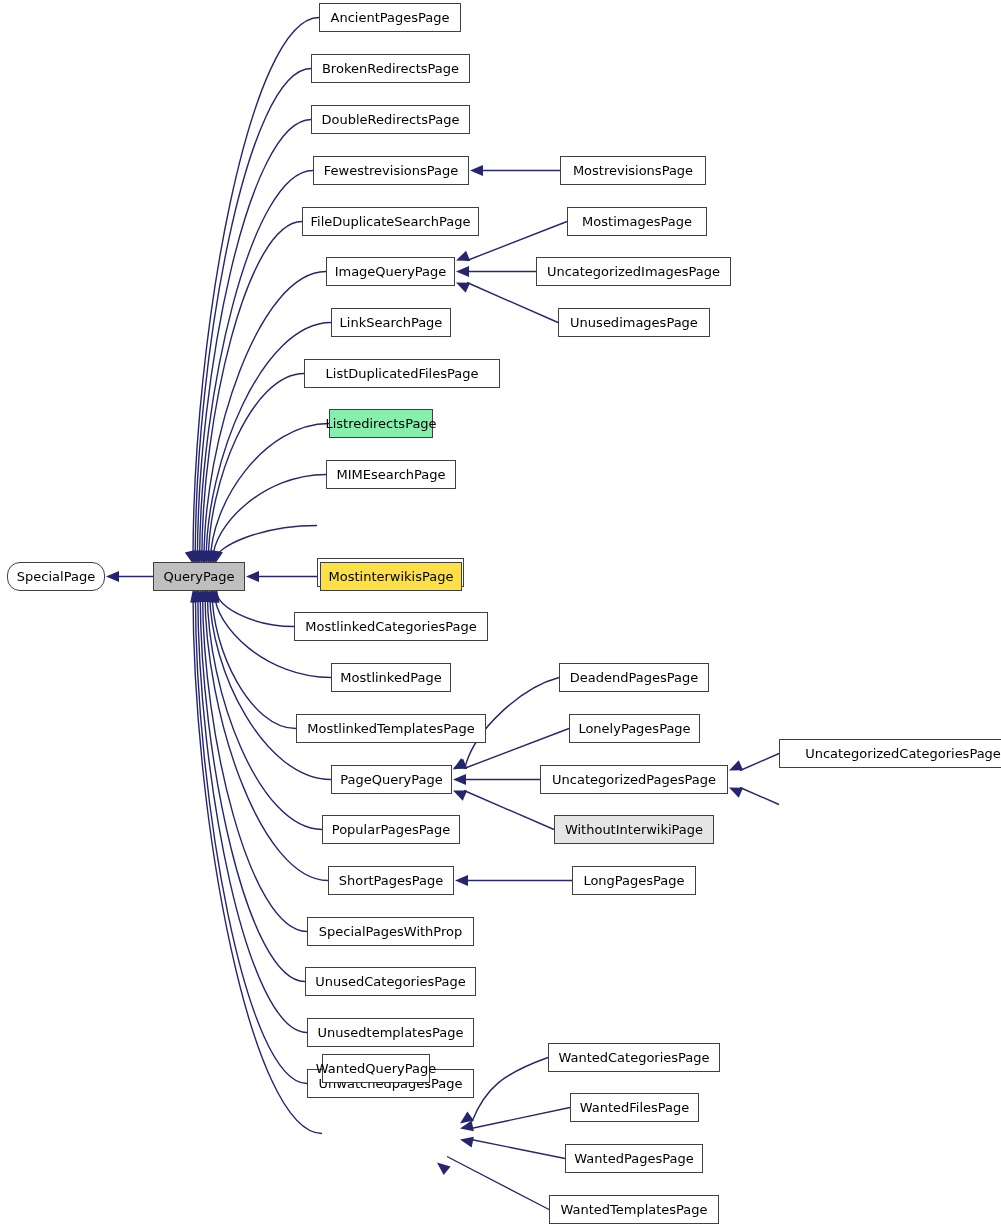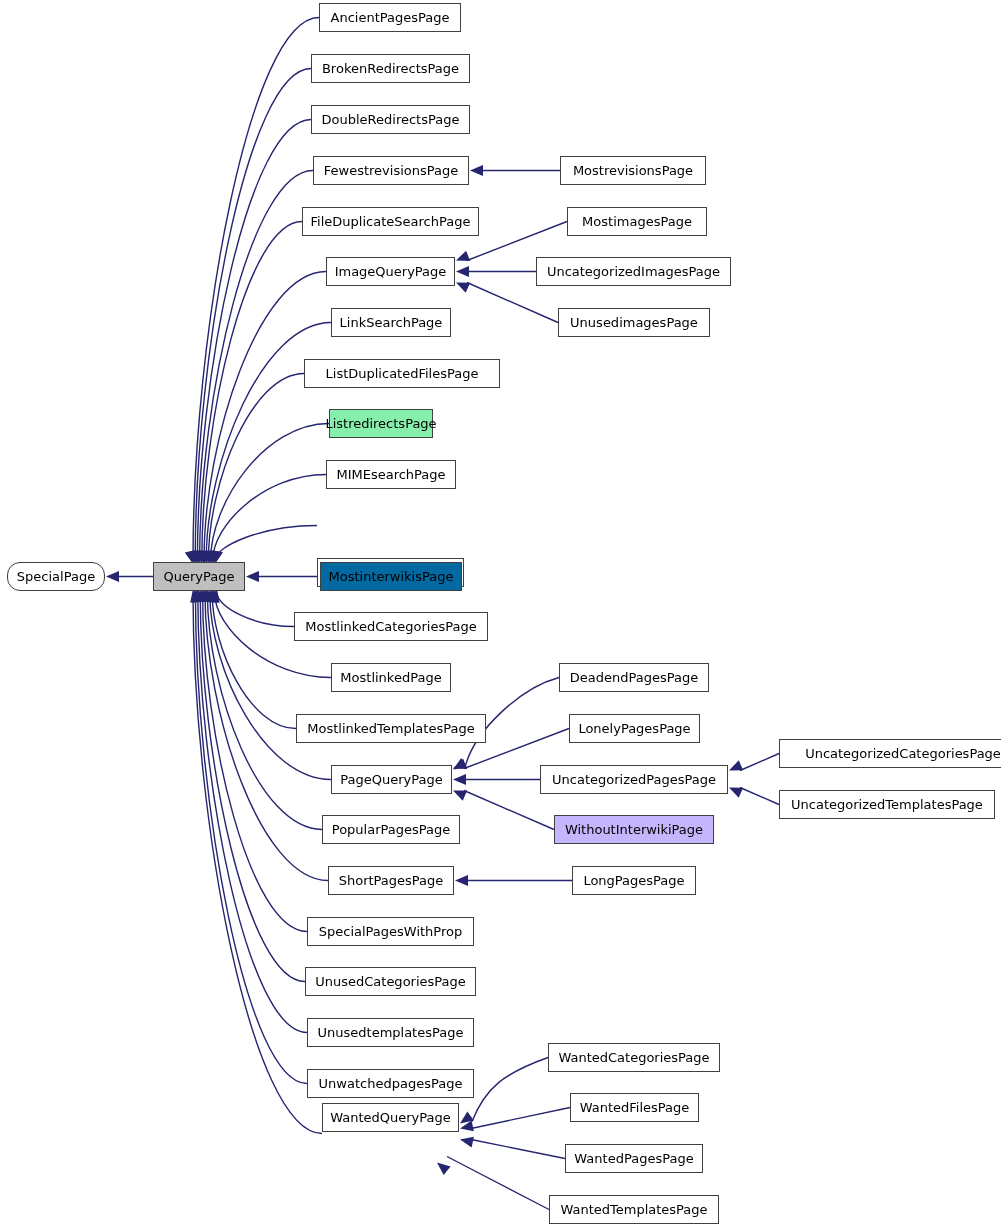--- a/index.html
+++ b/index.html
@@ -170,21 +170,21 @@
       </div>
       <div class="node" style="left: 329px; top: 409px; width: 104px; border-color: rgb(64, 64, 64); background: #86efac;">
         <span class="node-label">ListredirectsPage</span>
       </div>
       <div class="node" style="left: 326px; top: 460px; width: 130px; border-color: rgb(64, 64, 64); background: rgb(255, 255, 255);">
         <span class="node-label">MIMEsearchPage</span>
       </div>
       <div class="node" style="left: 317px; top: 535px; width: 147px; border-color: rgb(64, 64, 64); background: rgb(255, 255, 255); margin-top: 23px;">
         <span class="node-label">MostcategoriesPage</span>
       </div>
-      <div class="node" style="left: 320px; top: 562px; width: 142px; border-color: rgb(64, 64, 64); background: #0369a1;">
+      <div class="node" style="left: 320px; top: 562px; width: 142px; border-color: rgb(64, 64, 64); background: #fde047;">
         <span class="node-label">MostinterwikisPage</span>
       </div>
       <div class="node" style="left: 294px; top: 612px; width: 194px; border-color: rgb(64, 64, 64); background: rgb(255, 255, 255);">
         <span class="node-label">MostlinkedCategoriesPage</span>
       </div>
       <div class="node" style="left: 331px; top: 663px; width: 120px; border-color: rgb(64, 64, 64); background: rgb(255, 255, 255);">
         <span class="node-label">MostlinkedPage</span>
       </div>
       <div class="node" style="left: 296px; top: 714px; width: 190px; border-color: rgb(64, 64, 64); background: rgb(255, 255, 255);">
         <span class="node-label">MostlinkedTemplatesPage</span>
@@ -203,21 +203,21 @@
       </div>
       <div class="node" style="left: 305px; top: 967px; width: 171px; border-color: rgb(64, 64, 64); background: rgb(255, 255, 255);">
         <span class="node-label">UnusedCategoriesPage</span>
       </div>
       <div class="node" style="left: 307px; top: 1018px; width: 167px; border-color: rgb(64, 64, 64); background: rgb(255, 255, 255);">
         <span class="node-label">UnusedtemplatesPage</span>
       </div>
       <div class="node" style="left: 307px; top: 1069px; width: 167px; border-color: rgb(64, 64, 64); background: rgb(255, 255, 255);">
         <span class="node-label">UnwatchedpagesPage</span>
       </div>
-      <div class="node" style="left: 322px; top: 1103px; width: 137px; border-color: rgb(64, 64, 64); background: rgb(255, 255, 255);">
+      <div class="node" style="left: 322px; top: 1054px; width: 108px; border-color: rgb(64, 64, 64); background: rgb(255, 255, 255);">
         <span class="node-label">WantedQueryPage</span>
       </div>
       <div class="node" style="left: 560px; top: 156px; width: 146px; border-color: rgb(64, 64, 64); background: rgb(255, 255, 255);">
         <span class="node-label">MostrevisionsPage</span>
       </div>
       <div class="node" style="left: 567px; top: 207px; width: 140px; border-color: rgb(64, 64, 64); background: rgb(255, 255, 255);">
         <span class="node-label">MostimagesPage</span>
       </div>
       <div class="node" style="left: 536px; top: 257px; width: 195px; border-color: rgb(64, 64, 64); background: rgb(255, 255, 255);">
         <span class="node-label">UncategorizedImagesPage</span>
@@ -227,38 +227,35 @@
       </div>
       <div class="node" style="left: 559px; top: 663px; width: 150px; border-color: rgb(64, 64, 64); background: rgb(255, 255, 255);">
         <span class="node-label">DeadendPagesPage</span>
       </div>
       <div class="node" style="left: 569px; top: 714px; width: 131px; border-color: rgb(64, 64, 64); background: rgb(255, 255, 255);">
         <span class="node-label">LonelyPagesPage</span>
       </div>
       <div class="node" style="left: 540px; top: 765px; width: 188px; border-color: rgb(64, 64, 64); background: rgb(255, 255, 255);">
         <span class="node-label">UncategorizedPagesPage</span>
       </div>
-      <div class="node" style="left: 554px; top: 815px; width: 160px; border-color: rgb(64, 64, 64); background: #c4b5fd;">
+      <div class="node" style="left: 554px; top: 815px; width: 160px; border-color: rgb(64, 64, 64); background: #e5e5e5;">
         <span class="node-label">WithoutInterwikiPage</span>
       </div>
       <div class="node" style="left: 572px; top: 866px; width: 124px; border-color: rgb(64, 64, 64); background: rgb(255, 255, 255);">
         <span class="node-label">LongPagesPage</span>
       </div>
       <div class="node" style="left: 548px; top: 1043px; width: 172px; border-color: rgb(64, 64, 64); background: rgb(255, 255, 255);">
         <span class="node-label">WantedCategoriesPage</span>
       </div>
       <div class="node" style="left: 570px; top: 1093px; width: 129px; border-color: rgb(64, 64, 64); background: rgb(255, 255, 255);">
         <span class="node-label">WantedFilesPage</span>
       </div>
       <div class="node" style="left: 565px; top: 1144px; width: 138px; border-color: rgb(64, 64, 64); background: rgb(255, 255, 255);">
         <span class="node-label">WantedPagesPage</span>
       </div>
       <div class="node" style="left: 549px; top: 1195px; width: 170px; border-color: rgb(64, 64, 64); background: rgb(255, 255, 255);">
         <span class="node-label">WantedTemplatesPage</span>
       </div>
       <div class="node" style="left: 779px; top: 739px; width: 248px; border-color: rgb(64, 64, 64); background: rgb(255, 255, 255);">
         <span class="node-label">UncategorizedCategoriesPage</span>
-      </div>
-      <div class="node" style="left: 779px; top: 790px; width: 216px; border-color: rgb(64, 64, 64); background: rgb(255, 255, 255);">
-        <span class="node-label">UncategorizedTemplatesPage</span>
       </div>
     </div>
 </div>
 
 </body></html>

